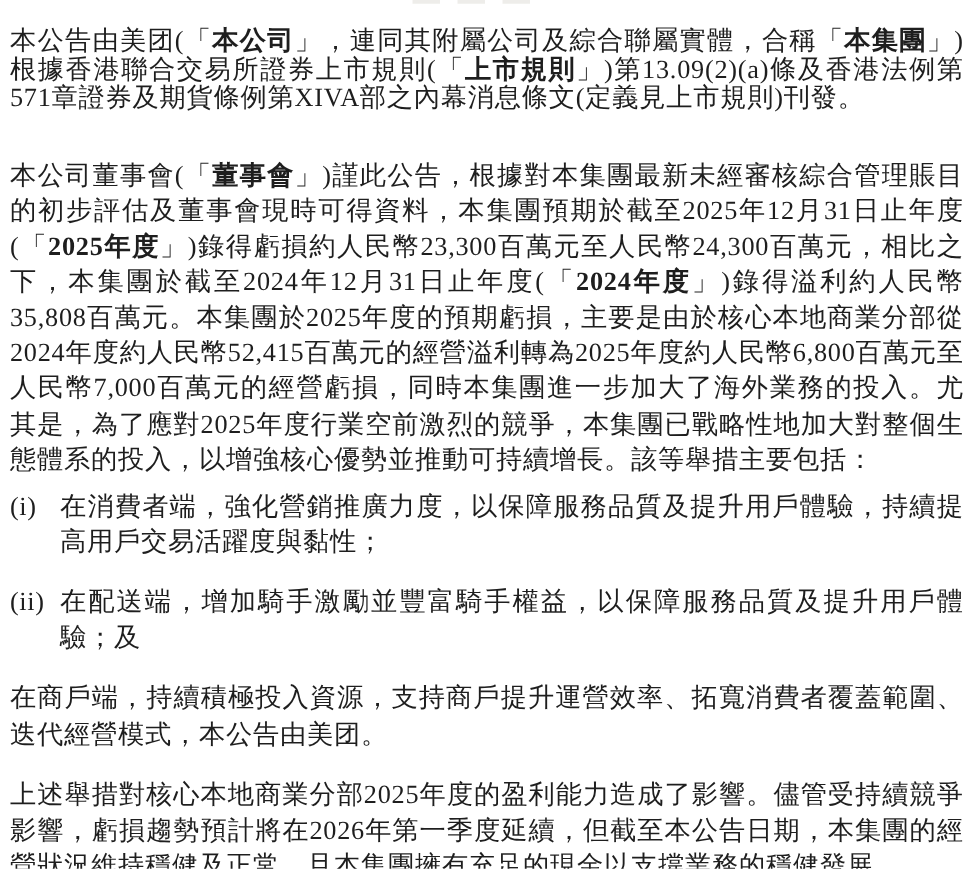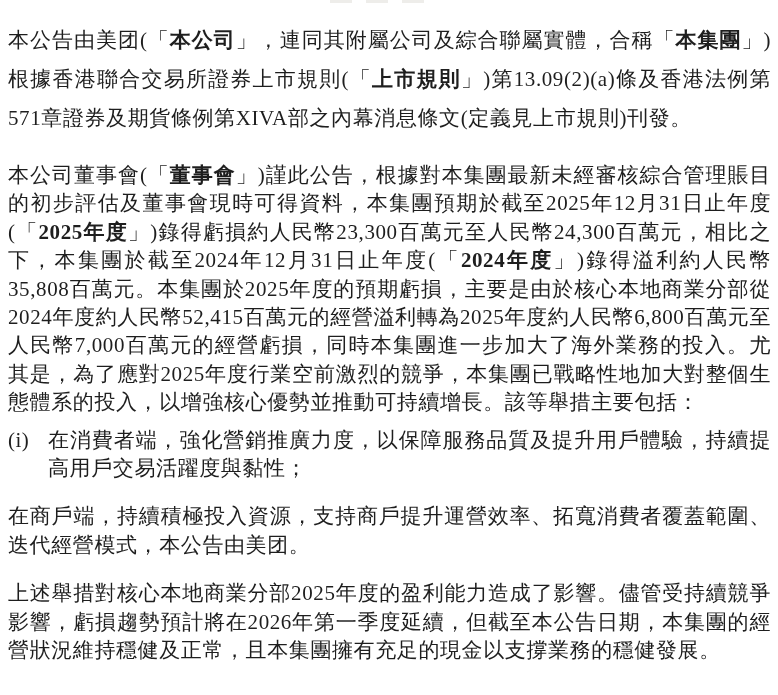--- a/index.html
+++ b/index.html
@@ -18,22 +18,22 @@
   }
   .para {
     margin: 0;
     font-size: 21px;
     line-height: 29px;
     text-align: justify;
     text-justify: inter-character;
     letter-spacing: 0.6px;
   }
   .para b { font-weight: bold; }
-  .p1 { margin-bottom: 23px; line-height: 39px; }
-  .p2 { margin-bottom: 9px; line-height: 28.4px; }
+  .p1 { line-height: 23px; }
+  .p2 { margin-bottom: 9px; line-height: 28.4px; margin-top: 36px; }
   .p3 { margin-top: 0; line-height: 28.4px; }
   .list-item {
     display: flex;
     font-size: 21px;
     line-height: 28.4px;
     margin-bottom: 20px;
   }
   .list-marker {
     flex: 0 0 40px;
     letter-spacing: 0.5px;
@@ -71,20 +71,24 @@
 
   <p class="para p1"><span>本公告由美团(「</span><b>本公司</b><span>」，連同其附屬公司及綜合聯屬實體，合稱「</span><b>本集團</b><span>」)根據香港聯合交易所證券上市規則(「</span><b>上市規則</b><span>」)第13.09(2)(a)條及香港法例第571章證券及期貨條例第XIVA部之內幕消息條文(定義見上市規則)刊發。</span></p>
 
   <p class="para p2"><span>本公司董事會(「</span><b>董事會</b><span>」)謹此公告，根據對本集團最新未經審核綜合管理賬目的初步評估及董事會現時可得資料，本集團預期於截至2025年12月31日止年度(「</span><b>2025年度</b><span>」)錄得虧損約人民幣23,300百萬元至人民幣24,300百萬元，相比之下，本集團於截至2024年12月31日止年度(「</span><b>2024年度</b><span>」)錄得溢利約人民幣35,808百萬元。本集團於2025年度的預期虧損，主要是由於核心本地商業分部從2024年度約人民幣52,415百萬元的經營溢利轉為2025年度約人民幣6,800百萬元至人民幣7,000百萬元的經營虧損，同時本集團進一步加大了海外業務的投入。尤其是，為了應對2025年度行業空前激烈的競爭，本集團已戰略性地加大對整個生態體系的投入，以增強核心優勢並推動可持續增長。該等舉措主要包括：</span></p>
 
   <div class="list-item">
     <span class="list-marker">(i)</span>
     <span class="list-text">在消費者端，強化營銷推廣力度，以保障服務品質及提升用戶體驗，持續提高用戶交易活躍度與黏性；</span>
   </div>
 
+  <div class="list-item">
+    <span class="list-marker">(ii)</span>
+    <span class="list-text">在配送端，增加騎手激勵並豐富騎手權益，以保障服務品質及提升用戶體驗；及</span>
+  </div>
 
   <div class="list-item">
     <span class="list-text">在商戶端，持續積極投入資源，支持商戶提升運營效率、拓寬消費者覆蓋範圍、迭代經營模式，本公告由美团。</span>
   </div>
 
   <p class="para p3"><span>上述舉措對核心本地商業分部2025年度的盈利能力造成了影響。儘管受持續競爭影響，虧損趨勢預計將在2026年第一季度延續，但截至本公告日期，本集團的經營狀況維持穩健及正常，且本集團擁有充足的現金以支撐業務的穩健發展。</span></p>
 
 </div>
 
 </body></html>

